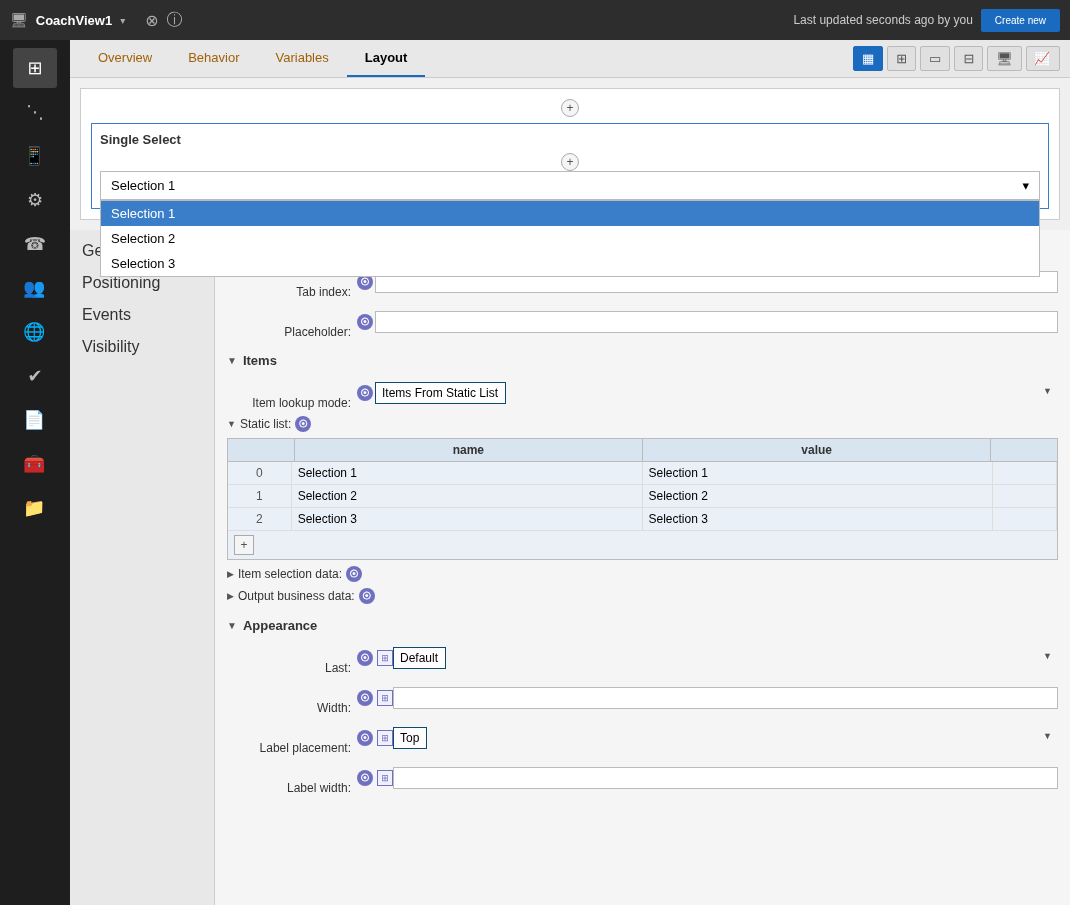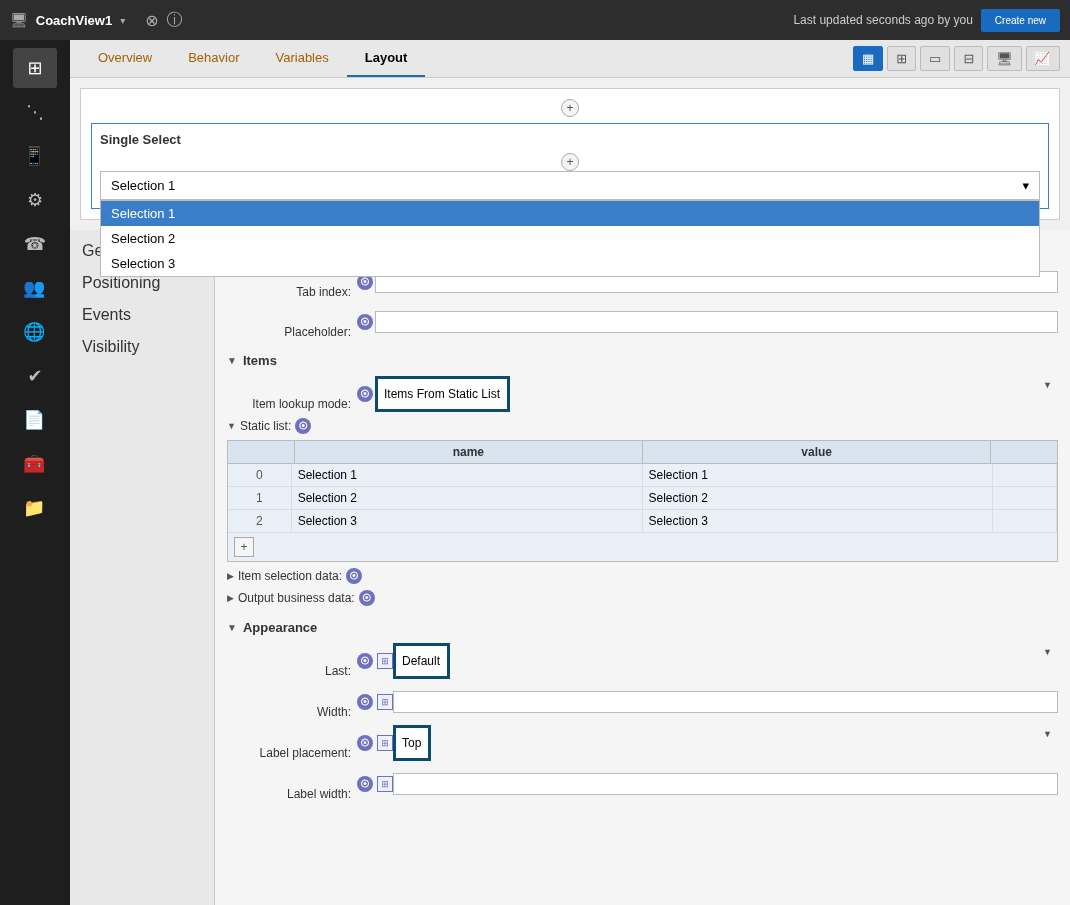--- a/index.html
+++ b/index.html
@@ -91,21 +91,21 @@
     .section-arrow { font-size: 10px; color: #555; }
     .section-body { margin-bottom: 14px; }
 
     
     .form-row { display: flex; align-items: center; margin-bottom: 6px; }
     .form-label { width: 130px; text-align: right; padding-right: 6px; font-size: 12px; color: #333; margin-top: 20px; }
     .form-input { flex: 1; border: 1px solid #bbb; padding: 3px 6px; font-size: 12px; background: #fff; height: 22px; }
     .info-icon {
       width: 16px; height: 16px; border-radius: 50%; background: #7070c0; color: #fff; font-size: 9px; font-weight: bold; display: flex; align-items: center; justify-content: center; margin-right: 2px; flex-shrink: 0;
     }
-    .form-select { flex: 1; border: 3px solid #0c4a6e; padding: 2px 6px; font-size: 12px; background: #fff; height: 36px; appearance: none; }
+    .form-select { flex: 1; border: 1px solid #0c4a6e; padding: 2px 6px; font-size: 12px; background: #fff; height: 22px; appearance: none; }
     .form-select-wrapper { flex: 1; position: relative; }
     .form-select-wrapper::after { content: '▼'; position: absolute; right: 6px; top: 4px; font-size: 9px; color: #555; pointer-events: none; }
 
     
     .items-table { border: 1px solid #bbb; background: #fff; margin: 6px 0; }
     .items-table-header { display: flex; background: #d8e4f0; border-bottom: 1px solid #bbb; }
     .items-table-header-cell { flex: 1; padding: 4px 8px; font-size: 12px; font-weight: bold; color: #333; text-align: center; border-right: 1px solid #bbb; }
     .items-table-header-cell:last-child { border-right: none; flex: 0.1; }
     .items-table-row { display: flex; border-bottom: 1px solid #ddd; background: #eaf0f8; }
     .items-table-row:last-child { border-bottom: none; }

